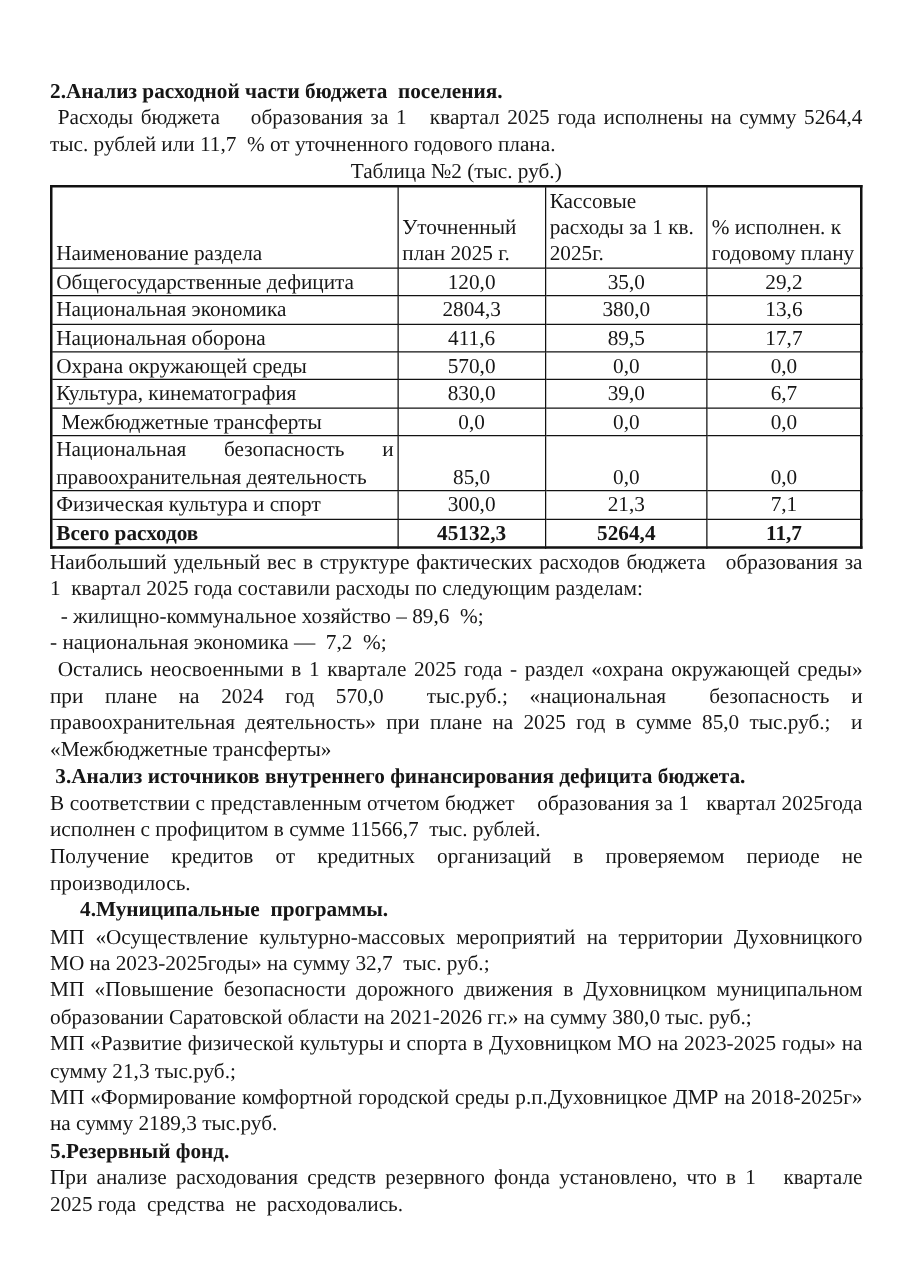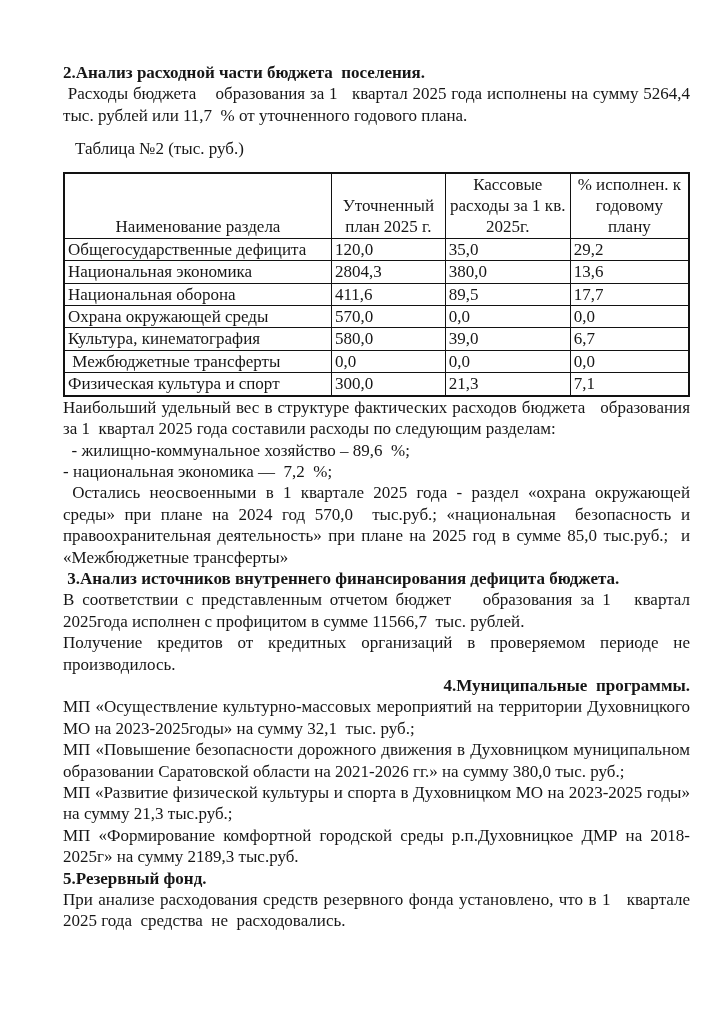--- a/index.html
+++ b/index.html
@@ -14,67 +14,67 @@
     font-family: "Liberation Serif", "DejaVu Serif", serif;
     font-size: 17px;
     line-height: 21.4px;
     color: #161616;
     -webkit-font-smoothing: antialiased;
   }
   .page {
     box-sizing: border-box;
     width: 723px;
     height: 824px;
-    padding: 62px 33px 20px 63px;
+    padding: 62px 33px 20px 40px;
     border-radius: 25px;
   }
   .para {
     text-align: justify;
     white-space: pre-wrap;
     margin: 0;
     font-family: Liberation Serif, serif;
   }
   .line {
     text-align: left;
     white-space: pre-wrap;
     margin: 0;
   }
   .bold { font-weight: bold; }
-  .indented { padding-left: 24px; text-align: right; }
+  .indented { padding-left: 24px; }
   .caption {
-    text-align: left;
+    text-align: center;
     white-space: pre-wrap;
-    margin: 12px;
+    margin: 0;
   }
   table.budget {
     width: 100%;
     border-collapse: collapse;
     border: 2.4px solid #121212;
     table-layout: fixed;
   }
   table.budget th, table.budget td {
     border: 1.7px solid #121212;
     padding: 0 3px;
     font-size: 17px;
     line-height: 21.4px;
     font-weight: normal;
     overflow: hidden;
   }
   table.budget th {
-    text-align: center;
+    text-align: left;
     vertical-align: bottom;
     height: 58px;
   }
   td.name {
     text-align: justify;
     white-space: pre-wrap;
     vertical-align: bottom;
   }
   td.num {
-    text-align: left;
+    text-align: center;
     vertical-align: bottom;
   }
   tr.total-row td { font-weight: bold; }
 </style>
 </head>
 <body>
 
 <div class="page">
 
   <p class="line bold">2.Анализ расходной части бюджета  поселения.</p>
@@ -116,50 +116,62 @@
         <td class="num">17,7</td>
       </tr>
       <tr>
         <td class="name">Охрана окружающей среды</td>
         <td class="num">570,0</td>
         <td class="num">0,0</td>
         <td class="num">0,0</td>
       </tr>
       <tr>
         <td class="name">Культура, кинематография</td>
-        <td class="num">580,0</td>
+        <td class="num">830,0</td>
         <td class="num">39,0</td>
         <td class="num">6,7</td>
       </tr>
       <tr>
         <td class="name"> Межбюджетные трансферты</td>
         <td class="num">0,0</td>
         <td class="num">0,0</td>
         <td class="num">0,0</td>
       </tr>
       <tr>
+        <td class="name">Национальная безопасность и правоохранительная деятельность</td>
+        <td class="num">85,0</td>
+        <td class="num">0,0</td>
+        <td class="num">0,0</td>
+      </tr>
+      <tr>
         <td class="name">Физическая культура и спорт</td>
         <td class="num">300,0</td>
         <td class="num">21,3</td>
         <td class="num">7,1</td>
+      </tr>
+      <tr class="total-row">
+        <td class="name">Всего расходов</td>
+        <td class="num">45132,3</td>
+        <td class="num">5264,4</td>
+        <td class="num">11,7</td>
       </tr>
     </tbody>
   </table>
 
   <p class="para">Наибольший удельный вес в структуре фактических расходов бюджета   образования за 1  квартал 2025 года составили расходы по следующим разделам:</p>
   <p class="line">  - жилищно-коммунальное хозяйство – 89,6  %;</p>
   <p class="line">- национальная экономика —  7,2  %;</p>
   <p class="para"> Остались неосвоенными в 1 квартале 2025 года - раздел «охрана окружающей среды» при плане на 2024 год 570,0  тыс.руб.; «национальная  безопасность и правоохранительная деятельность» при плане на 2025 год в сумме 85,0 тыс.руб.;  и «Межбюджетные трансферты»</p>
 
   <p class="line bold"> 3.Анализ источников внутреннего финансирования дефицита бюджета.</p>
   <p class="para">В соответствии с представленным отчетом бюджет    образования за 1   квартал 2025года исполнен с профицитом в сумме 11566,7  тыс. рублей.</p>
   <p class="para">Получение кредитов от кредитных организаций в проверяемом периоде не производилось.</p>
 
   <p class="line bold indented">4.Муниципальные  программы.</p>
-  <p class="para">МП «Осуществление культурно-массовых мероприятий на территории Духовницкого МО на 2023-2025годы» на сумму 32,1  тыс. руб.;</p>
+  <p class="para">МП «Осуществление культурно-массовых мероприятий на территории Духовницкого МО на 2023-2025годы» на сумму 32,7  тыс. руб.;</p>
   <p class="para">МП «Повышение безопасности дорожного движения в Духовницком муниципальном образовании Саратовской области на 2021-2026 гг.» на сумму 380,0 тыс. руб.;</p>
   <p class="para">МП «Развитие физической культуры и спорта в Духовницком МО на 2023-2025 годы» на сумму 21,3 тыс.руб.;</p>
   <p class="para">МП «Формирование комфортной городской среды р.п.Духовницкое ДМР на 2018-2025г» на сумму 2189,3 тыс.руб.</p>
 
   <p class="line bold">5.Резервный фонд.</p>
   <p class="para">При анализе расходования средств резервного фонда установлено, что в 1   квартале 2025 года  средства  не  расходовались.</p>
 
 </div>
 
 </body></html>

